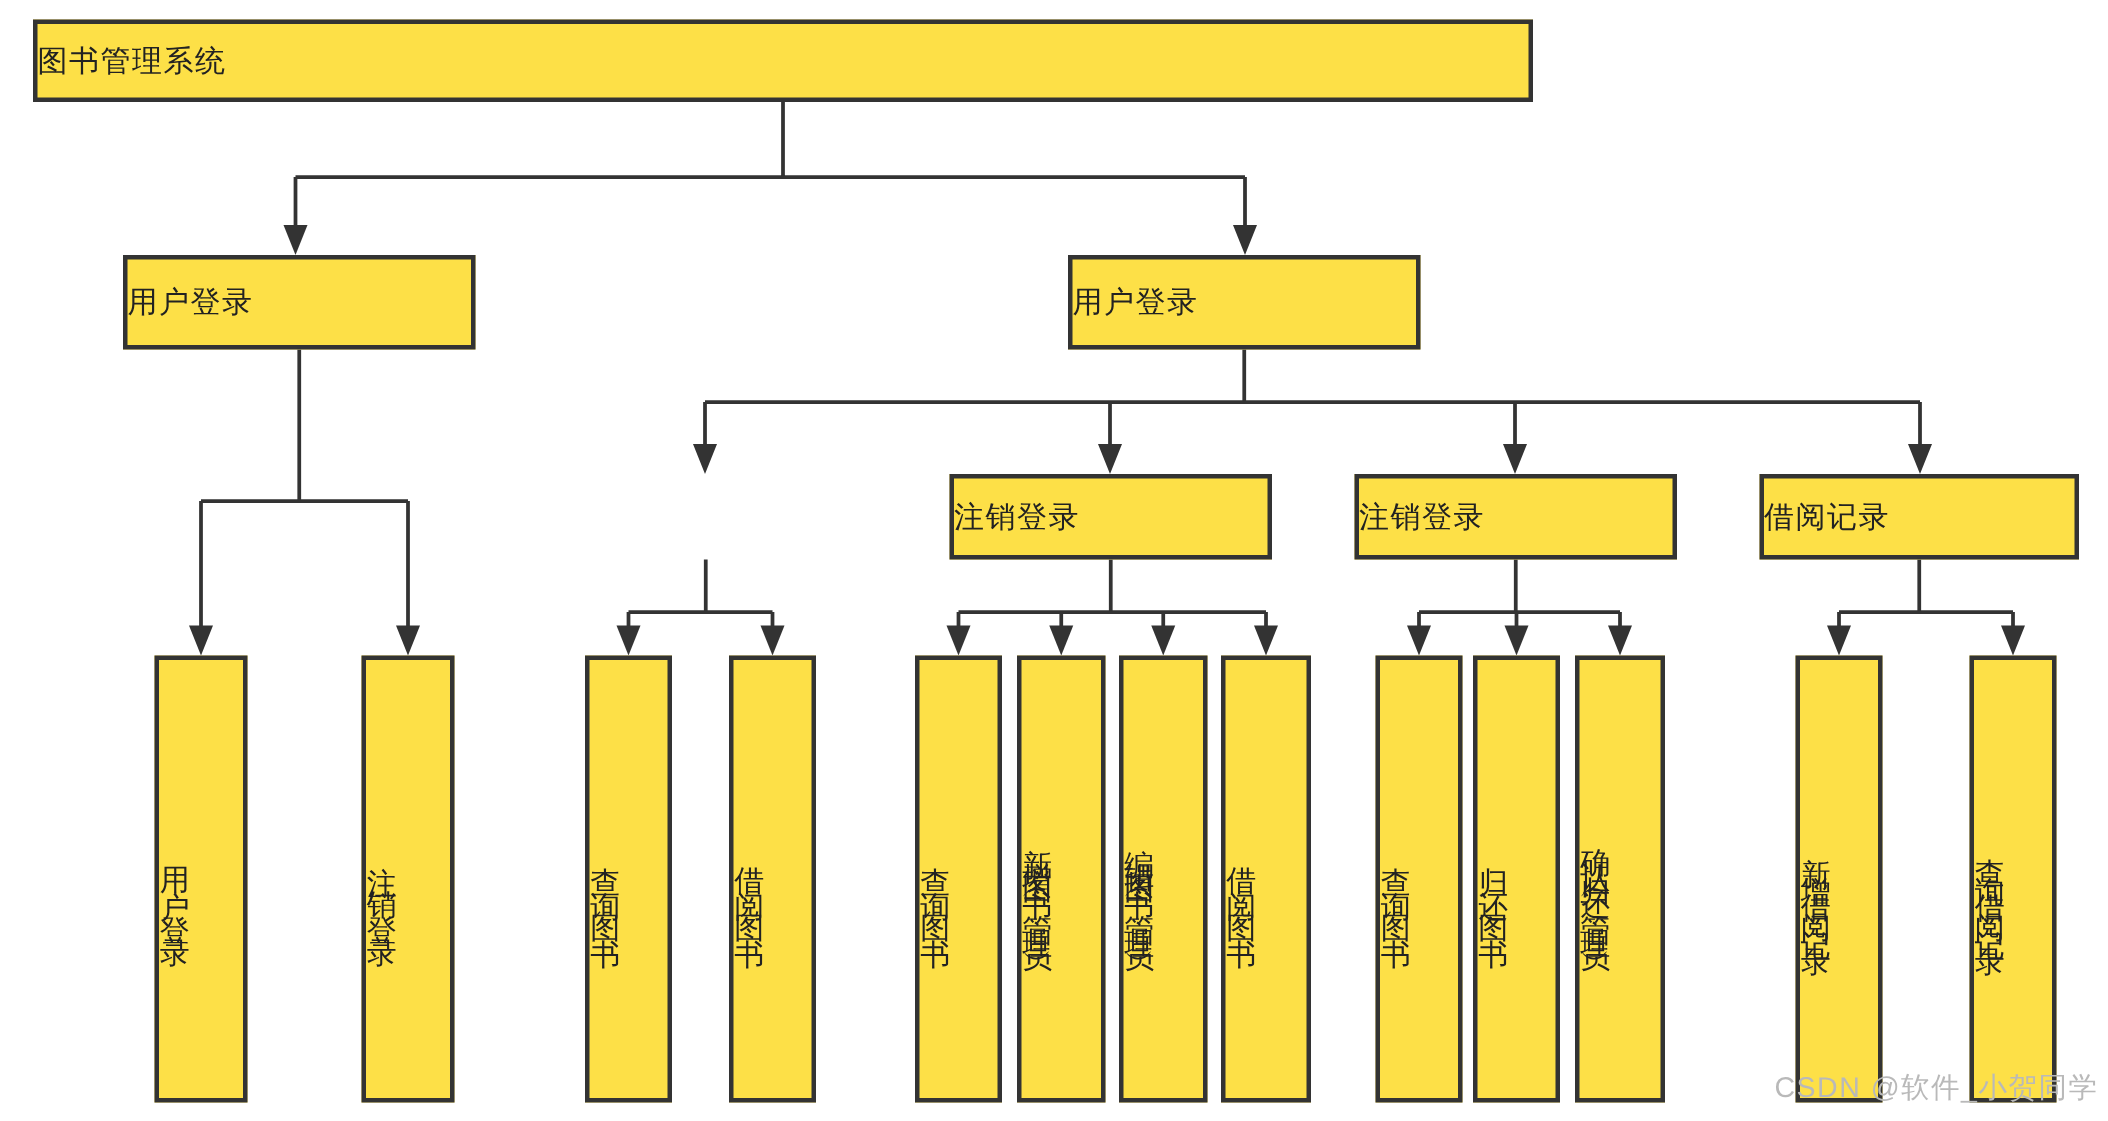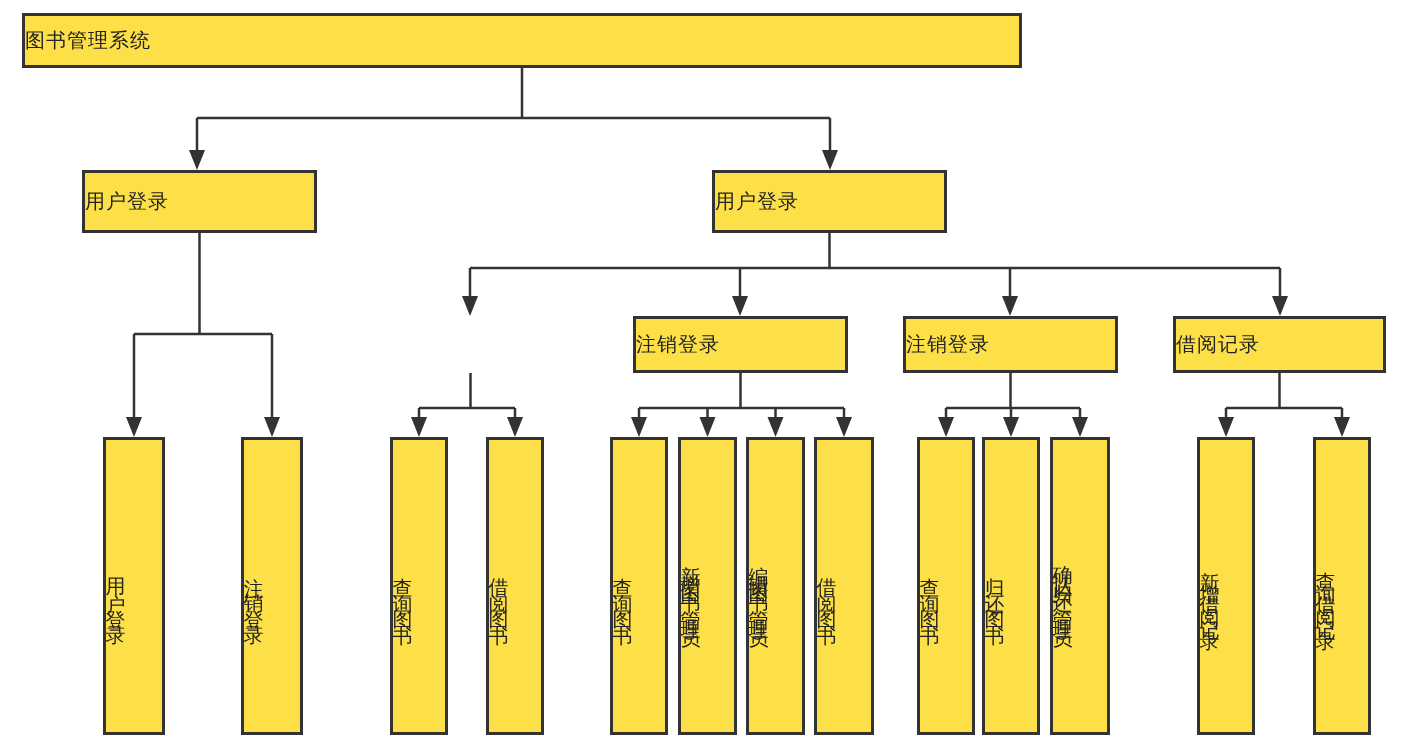--- a/index.html
+++ b/index.html
@@ -156,14 +156,15 @@
     <span class="vtext ls-9">确认归还（管理员）</span>
   </div>
 
   <div class="box leaf" style="left:1197px;top:437px;width:58px;height:298px">
     <span class="vtext ls-6">新增借阅记录</span>
   </div>
   <div class="box leaf" style="left:1313px;top:437px;width:58px;height:298px">
     <span class="vtext ls-6">查询借阅记录</span>
   </div>
 
+  <div id="watermark">CSDN @软件_小贺同学</div>
 
 </div>
 
 </body></html>

